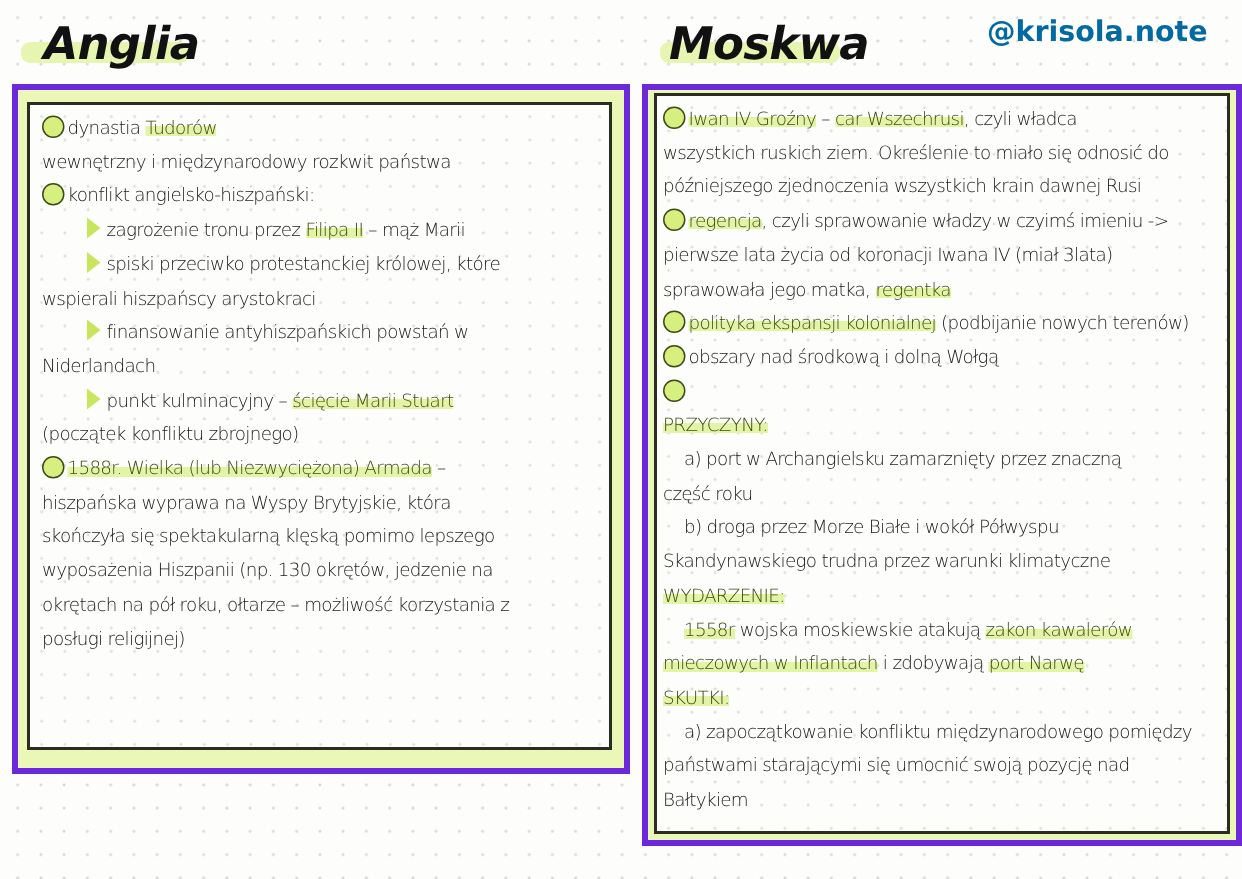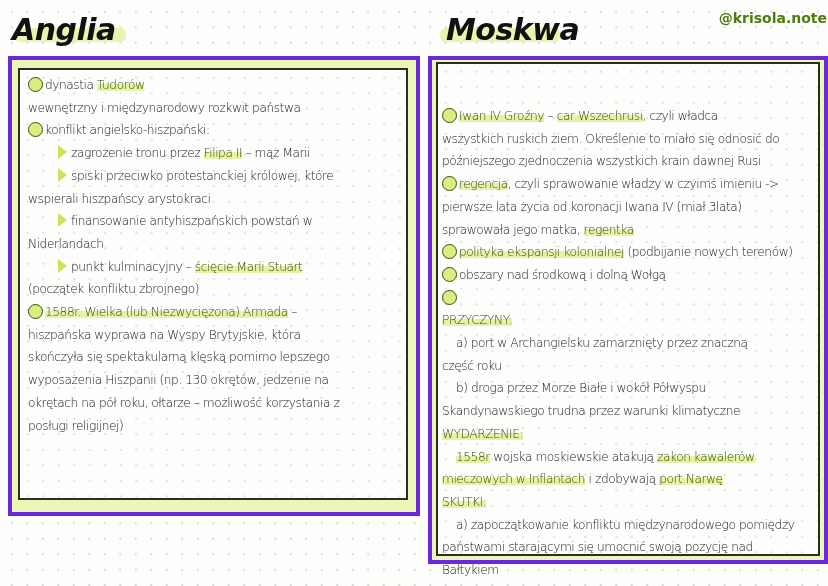--- a/index.html
+++ b/index.html
@@ -18,22 +18,22 @@
     font-family: "DejaVu Sans", sans-serif;
     font-weight: bold; font-style: italic;
     font-size: 30px; letter-spacing: -0.5px;
     color: #111;
     z-index: 2;
   }
   .title-hl {
     position: absolute; height: 14px; background: #e6f5b0; border-radius: 6px; z-index: 1;
   }
   .watermark {
-    position: absolute; top: 10px; right: 1px;
-    font-family: "DejaVu Sans", sans-serif; font-size: 14px; color: #4d7c0f; font-weight: bold;
+    position: absolute; top: 10px; right: 23px;
+    font-family: "DejaVu Sans", sans-serif; font-size: 19px; color: #0369a1; font-weight: bold;
   }
   .outer {
     position: absolute; border: 4px solid #6d28d9; background: #eaf7b6;
   }
   .inner {
     position: absolute; border: 2px solid #2a2d1f;
     background-color: #fdfdfb;
     background-image: radial-gradient(circle, #dfdfd9 0.9px, transparent 1.1px);
     background-size: 15.5px 15.5px;
   }
@@ -56,21 +56,21 @@
   }
   .hl { background: linear-gradient(transparent 45%, #e3f4a6 45%, #e3f4a6 92%, transparent 92%); color: #3b4a10; }
   .indent { padding-left: 14px; }
 </style>
 </head>
 <body>
 
 <div class="watermark">@krisola.note</div>
 
 <div class="title-hl" style="left:14px;top:28px;width:112px;"></div>
-<div class="title" style="left:12px;top:12px;">Anglia</div>
+<div class="title" style="left:29px;top:12px;">Anglia</div>
 <div class="outer" style="left:8px;top:56px;width:404px;height:452px;">
   <div class="inner" style="left:6px;top:8px;width:386px;height:428px;">
     <div class="content" id="anglia-content">
         <div class="line"><span class="bullet"></span><span>dynastia </span><span class="hl">Tudorów</span></div>
         <div class="line"><span>wewnętrzny i międzynarodowy rozkwit państwa</span></div>
         <div class="line"><span class="bullet"></span><span>konflikt angielsko-hiszpański:</span></div>
         <div class="line"><span class="tri"></span><span>zagrożenie tronu przez </span><span class="hl">Filipa II</span><span> – mąż Marii</span></div>
         <div class="line"><span class="tri"></span><span>spiski przeciwko protestanckiej królowej, które</span></div>
         <div class="line"><span>wspierali hiszpańscy arystokraci</span></div>
         <div class="line"><span class="tri"></span><span>finansowanie antyhiszpańskich powstań w</span></div>
@@ -84,21 +84,21 @@
         <div class="line"><span>okrętach na pół roku, ołtarze – możliwość korzystania z</span></div>
         <div class="line"><span>posługi religijnej)</span></div>
       </div>
   </div>
 </div>
 
 <div class="title-hl" style="left:440px;top:28px;width:120px;"></div>
 <div class="title" style="left:446px;top:12px;">Moskwa</div>
 <div class="outer" style="left:428px;top:56px;width:392px;height:500px;">
   <div class="inner" style="left:4px;top:2px;width:380px;height:490px;">
-    <div class="content" id="moskwa-content" style="left:4px;margin-top:37px;">
+    <div class="content" id="moskwa-content" style="left:4px;">
         <div class="line"><span class="bullet"></span><span class="hl">Iwan IV Groźny</span><span> – </span><span class="hl">car Wszechrusi</span><span>, czyli władca</span></div>
         <div class="line"><span>wszystkich ruskich ziem. Określenie to miało się odnosić do</span></div>
         <div class="line"><span>późniejszego zjednoczenia wszystkich krain dawnej Rusi</span></div>
         <div class="line"><span class="bullet"></span><span class="hl">regencja</span><span>, czyli sprawowanie władzy w czyimś imieniu -&gt;</span></div>
         <div class="line"><span>pierwsze lata życia od koronacji Iwana IV (miał 3lata)</span></div>
         <div class="line"><span>sprawowała jego matka, </span><span class="hl">regentka</span></div>
         <div class="line"><span class="bullet"></span><span class="hl">polityka ekspansji kolonialnej</span><span> (podbijanie nowych terenów)</span></div>
         <div class="line"><span class="bullet"></span><span>obszary nad środkową i dolną Wołgą</span></div>
         <div class="line"><span class="bullet"></span></div>
         <div class="line"><span class="hl">PRZYCZYNY:</span></div>

